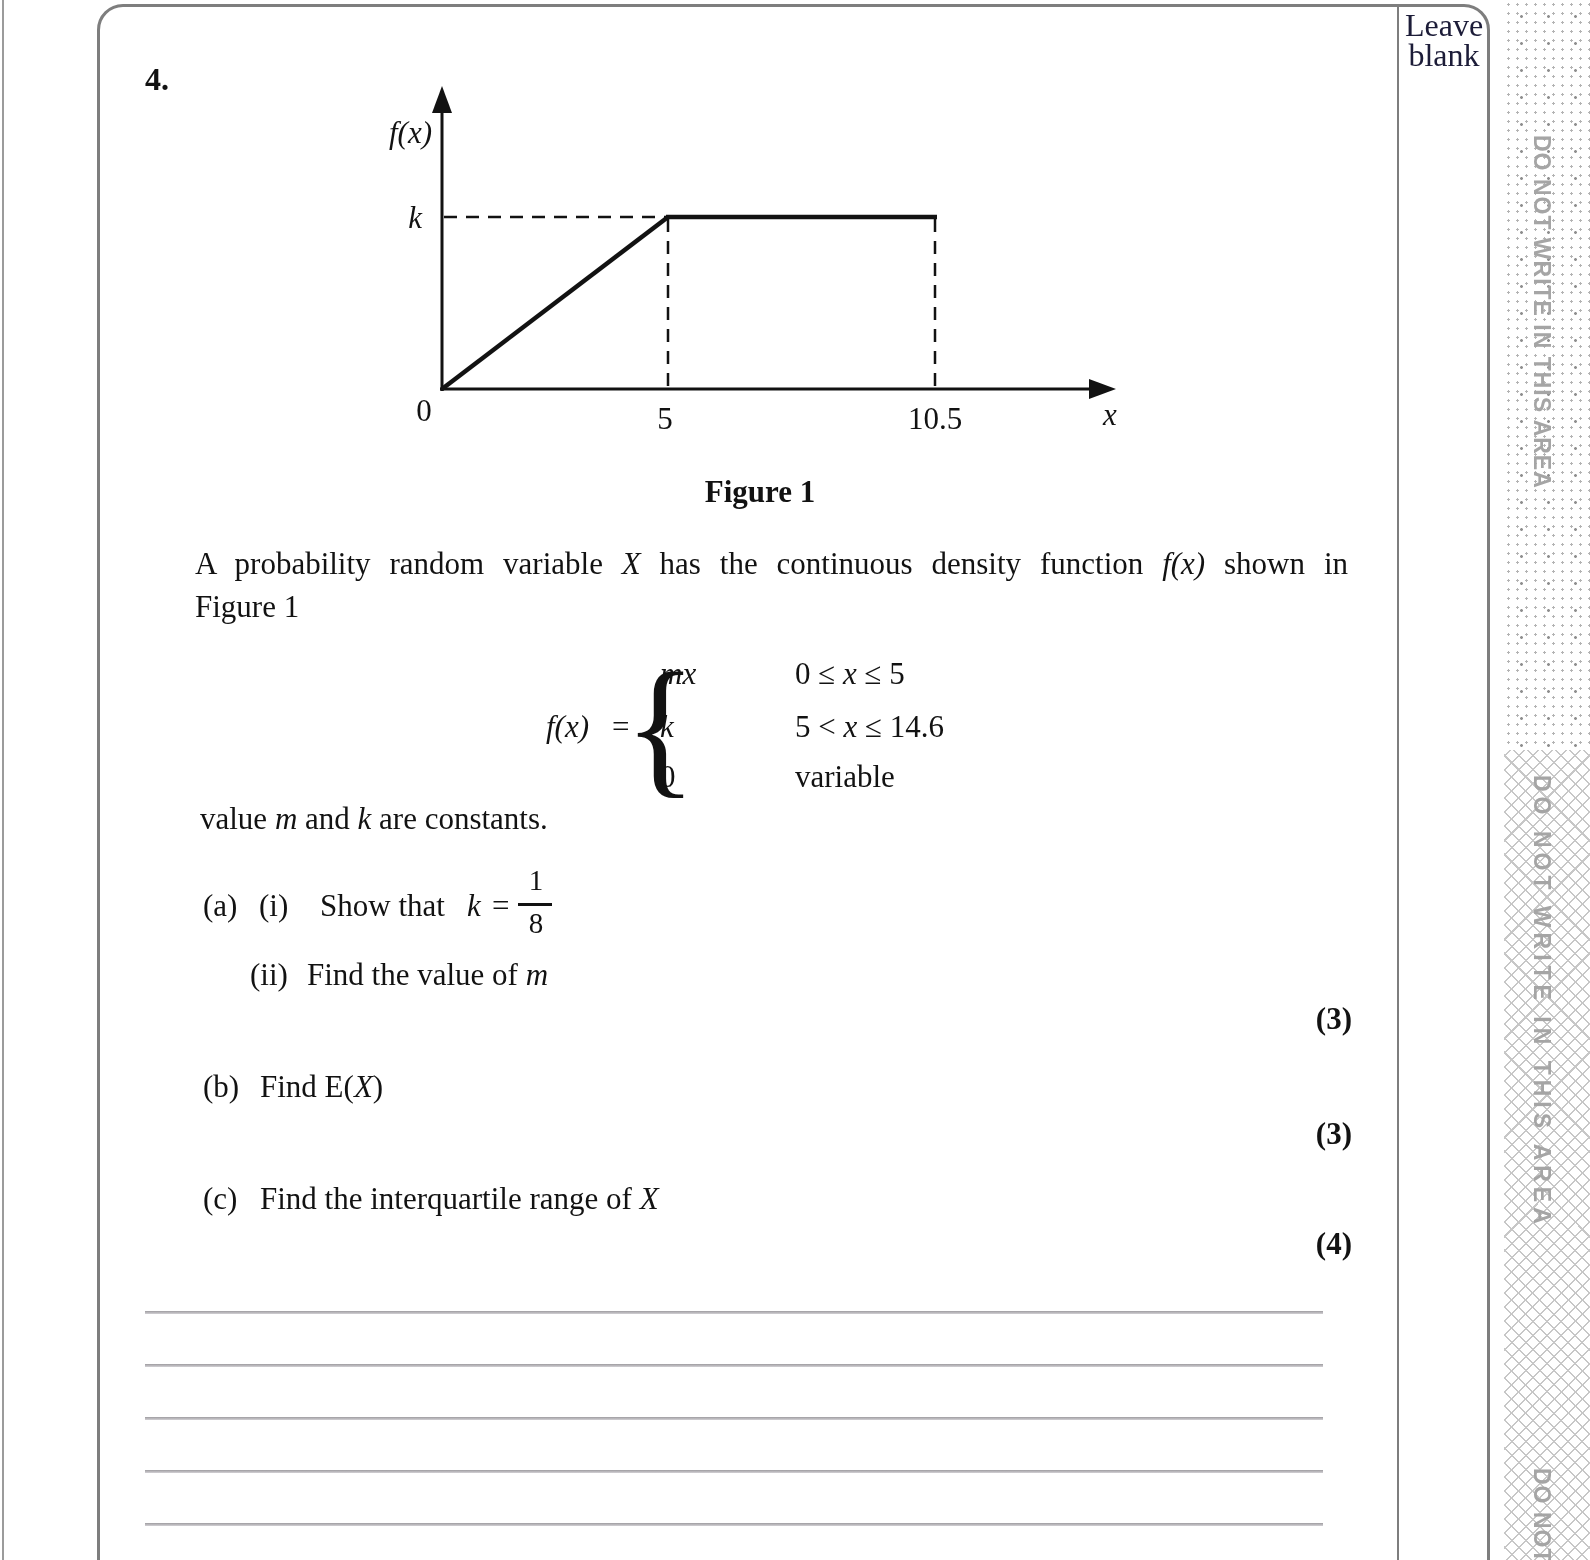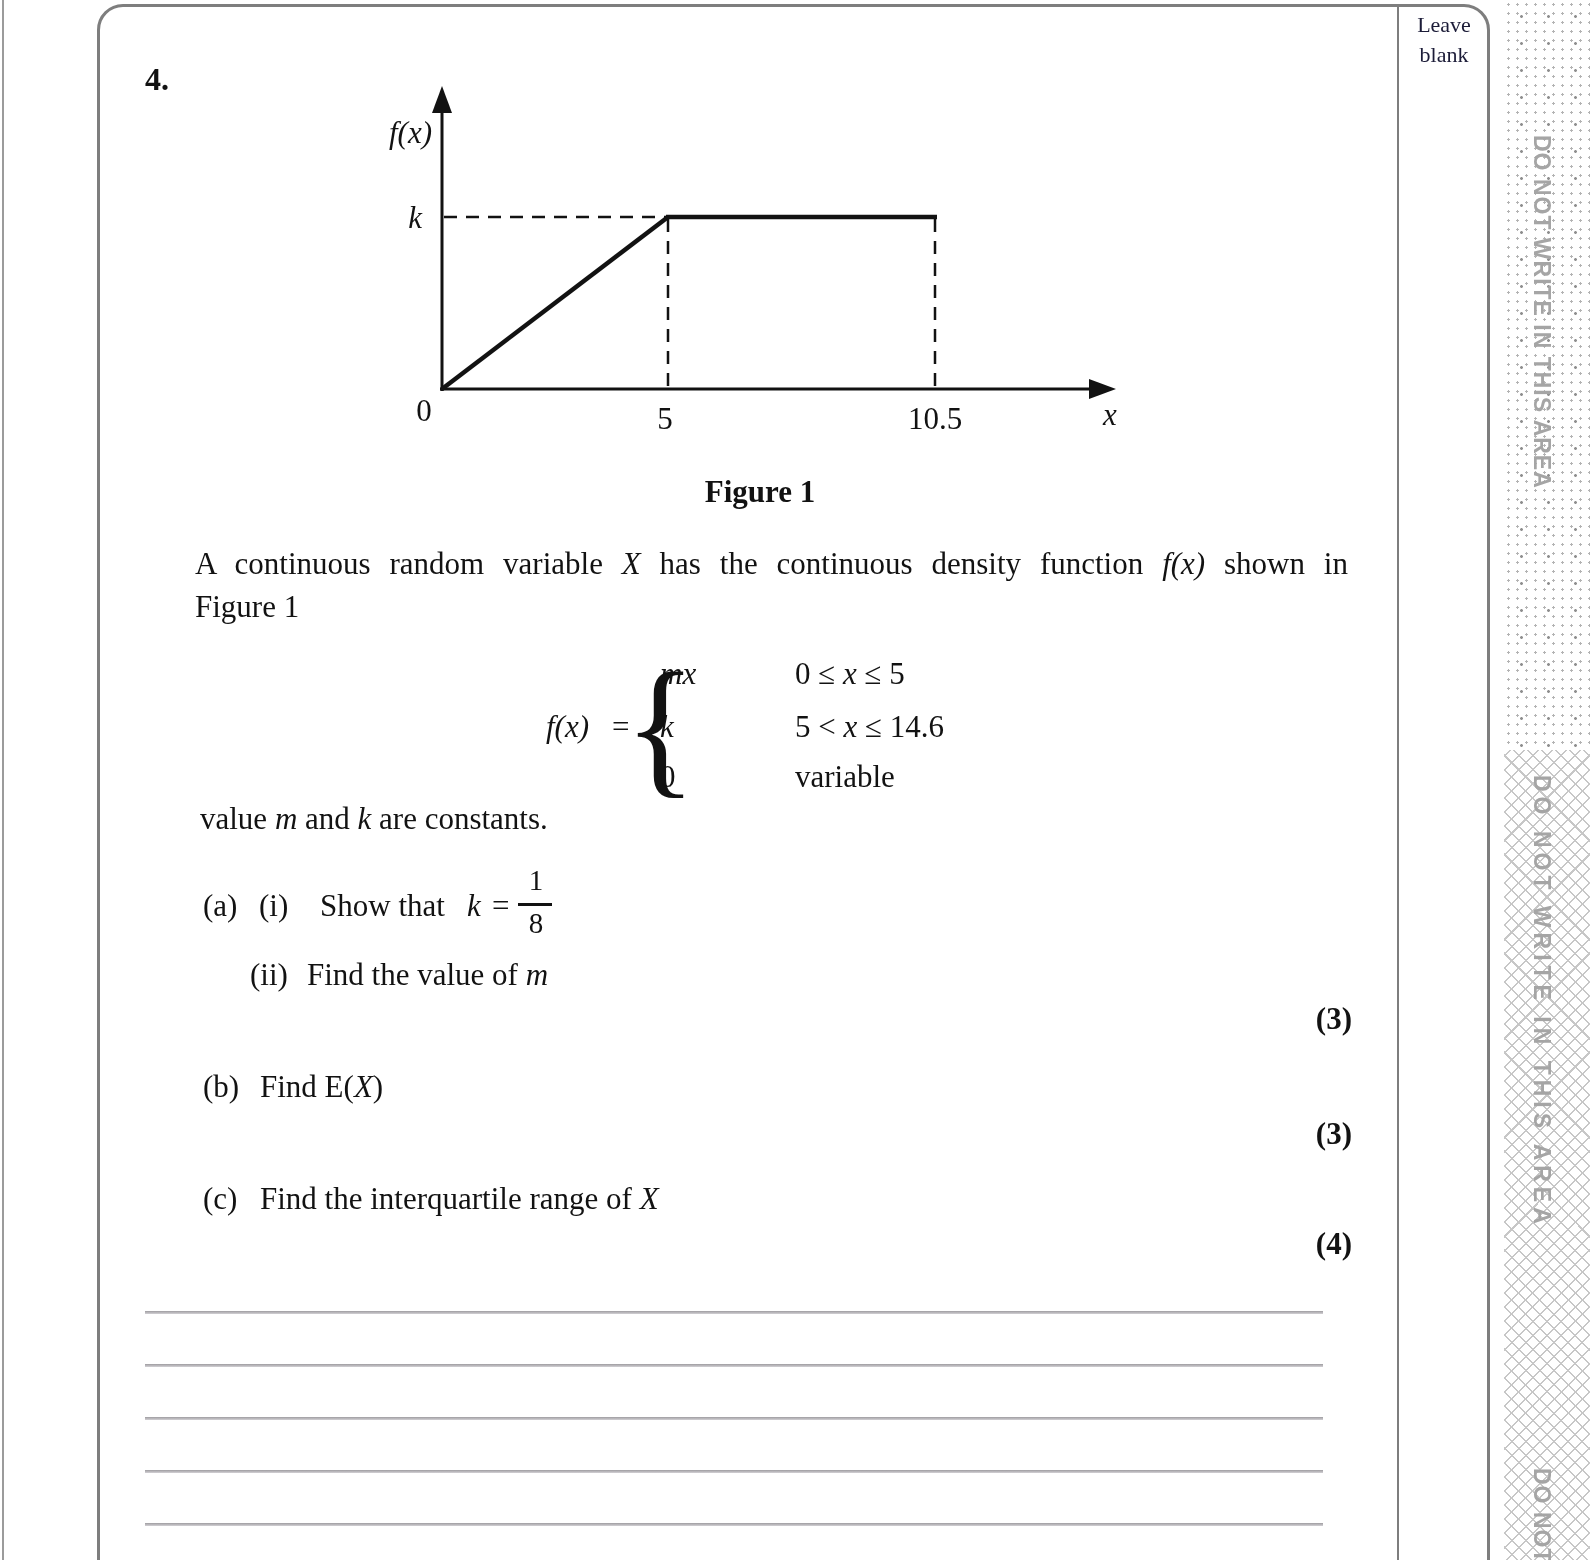--- a/index.html
+++ b/index.html
@@ -13,21 +13,21 @@
   
   .page-border{
     left:97px;top:4px;width:1393px;height:1680px;
     border:3px solid #7e7e7e;border-radius:26px;box-sizing:border-box;
     background:transparent;
   }
   
   .lb-separator{left:1397px;top:4px;width:0;height:1556px;border-left:2px solid #7e7e7e;}
   .leave-blank{
     left:1399px;top:10px;width:90px;text-align:center;
-    font-size:22px;line-height:30px;color:#1c1c38;
+    font-size:32px;line-height:30px;color:#1c1c38;
   }
   
   .strip{left:1504px;top:0;width:86px;height:1560px;background:#ffffff;}
   .strip-dots{
     position:absolute;left:0;top:0;width:86px;height:750px;
     background-image:
       radial-gradient(circle,#8f8f8f 1.2px,transparent 1.6px),
       radial-gradient(circle,#b3b3b3 1.1px,transparent 1.4px);
     background-size:27px 27px,9px 9px;
     background-position:4px 3px,0 0;
@@ -145,21 +145,21 @@
     <text class="it" x="72" y="58" text-anchor="end">f(x)</text>
     <text class="it" x="62" y="143" text-anchor="end">k</text>
     <text x="64" y="336" text-anchor="middle">0</text>
     <text x="305" y="344" text-anchor="middle">5</text>
     <text x="575" y="344" text-anchor="middle">10.5</text>
     <text class="it" x="750" y="340" text-anchor="middle">x</text>
   </svg>
 
   <div class="abs fig-caption">Figure 1</div>
 
-  <div class="abs bodytext intro-l1"><span>A continuous random variable </span><span class="iv">X</span><span> has the continuous density function </span><span class="iv">f(x)</span><span> shown in</span></div>
+  <div class="abs bodytext intro-l1"><span>A probability random variable </span><span class="iv">X</span><span> has the continuous density function </span><span class="iv">f(x)</span><span> shown in</span></div>
   <div class="abs bodytext intro-l2">Figure 1</div>
 
   <div class="abs bodytext f-lhs iv">f(x)</div>
   <div class="abs bodytext f-eq">=</div>
   <div class="abs f-brace">{</div>
 
   <div class="abs bodytext f-r1 f-expr expr-it">mx</div>
   <div class="abs bodytext f-r1 f-cond"><span>0 ≤ </span><span class="iv">x</span><span> ≤ 5</span></div>
 
   <div class="abs bodytext f-r2 f-expr expr-it">k</div>

